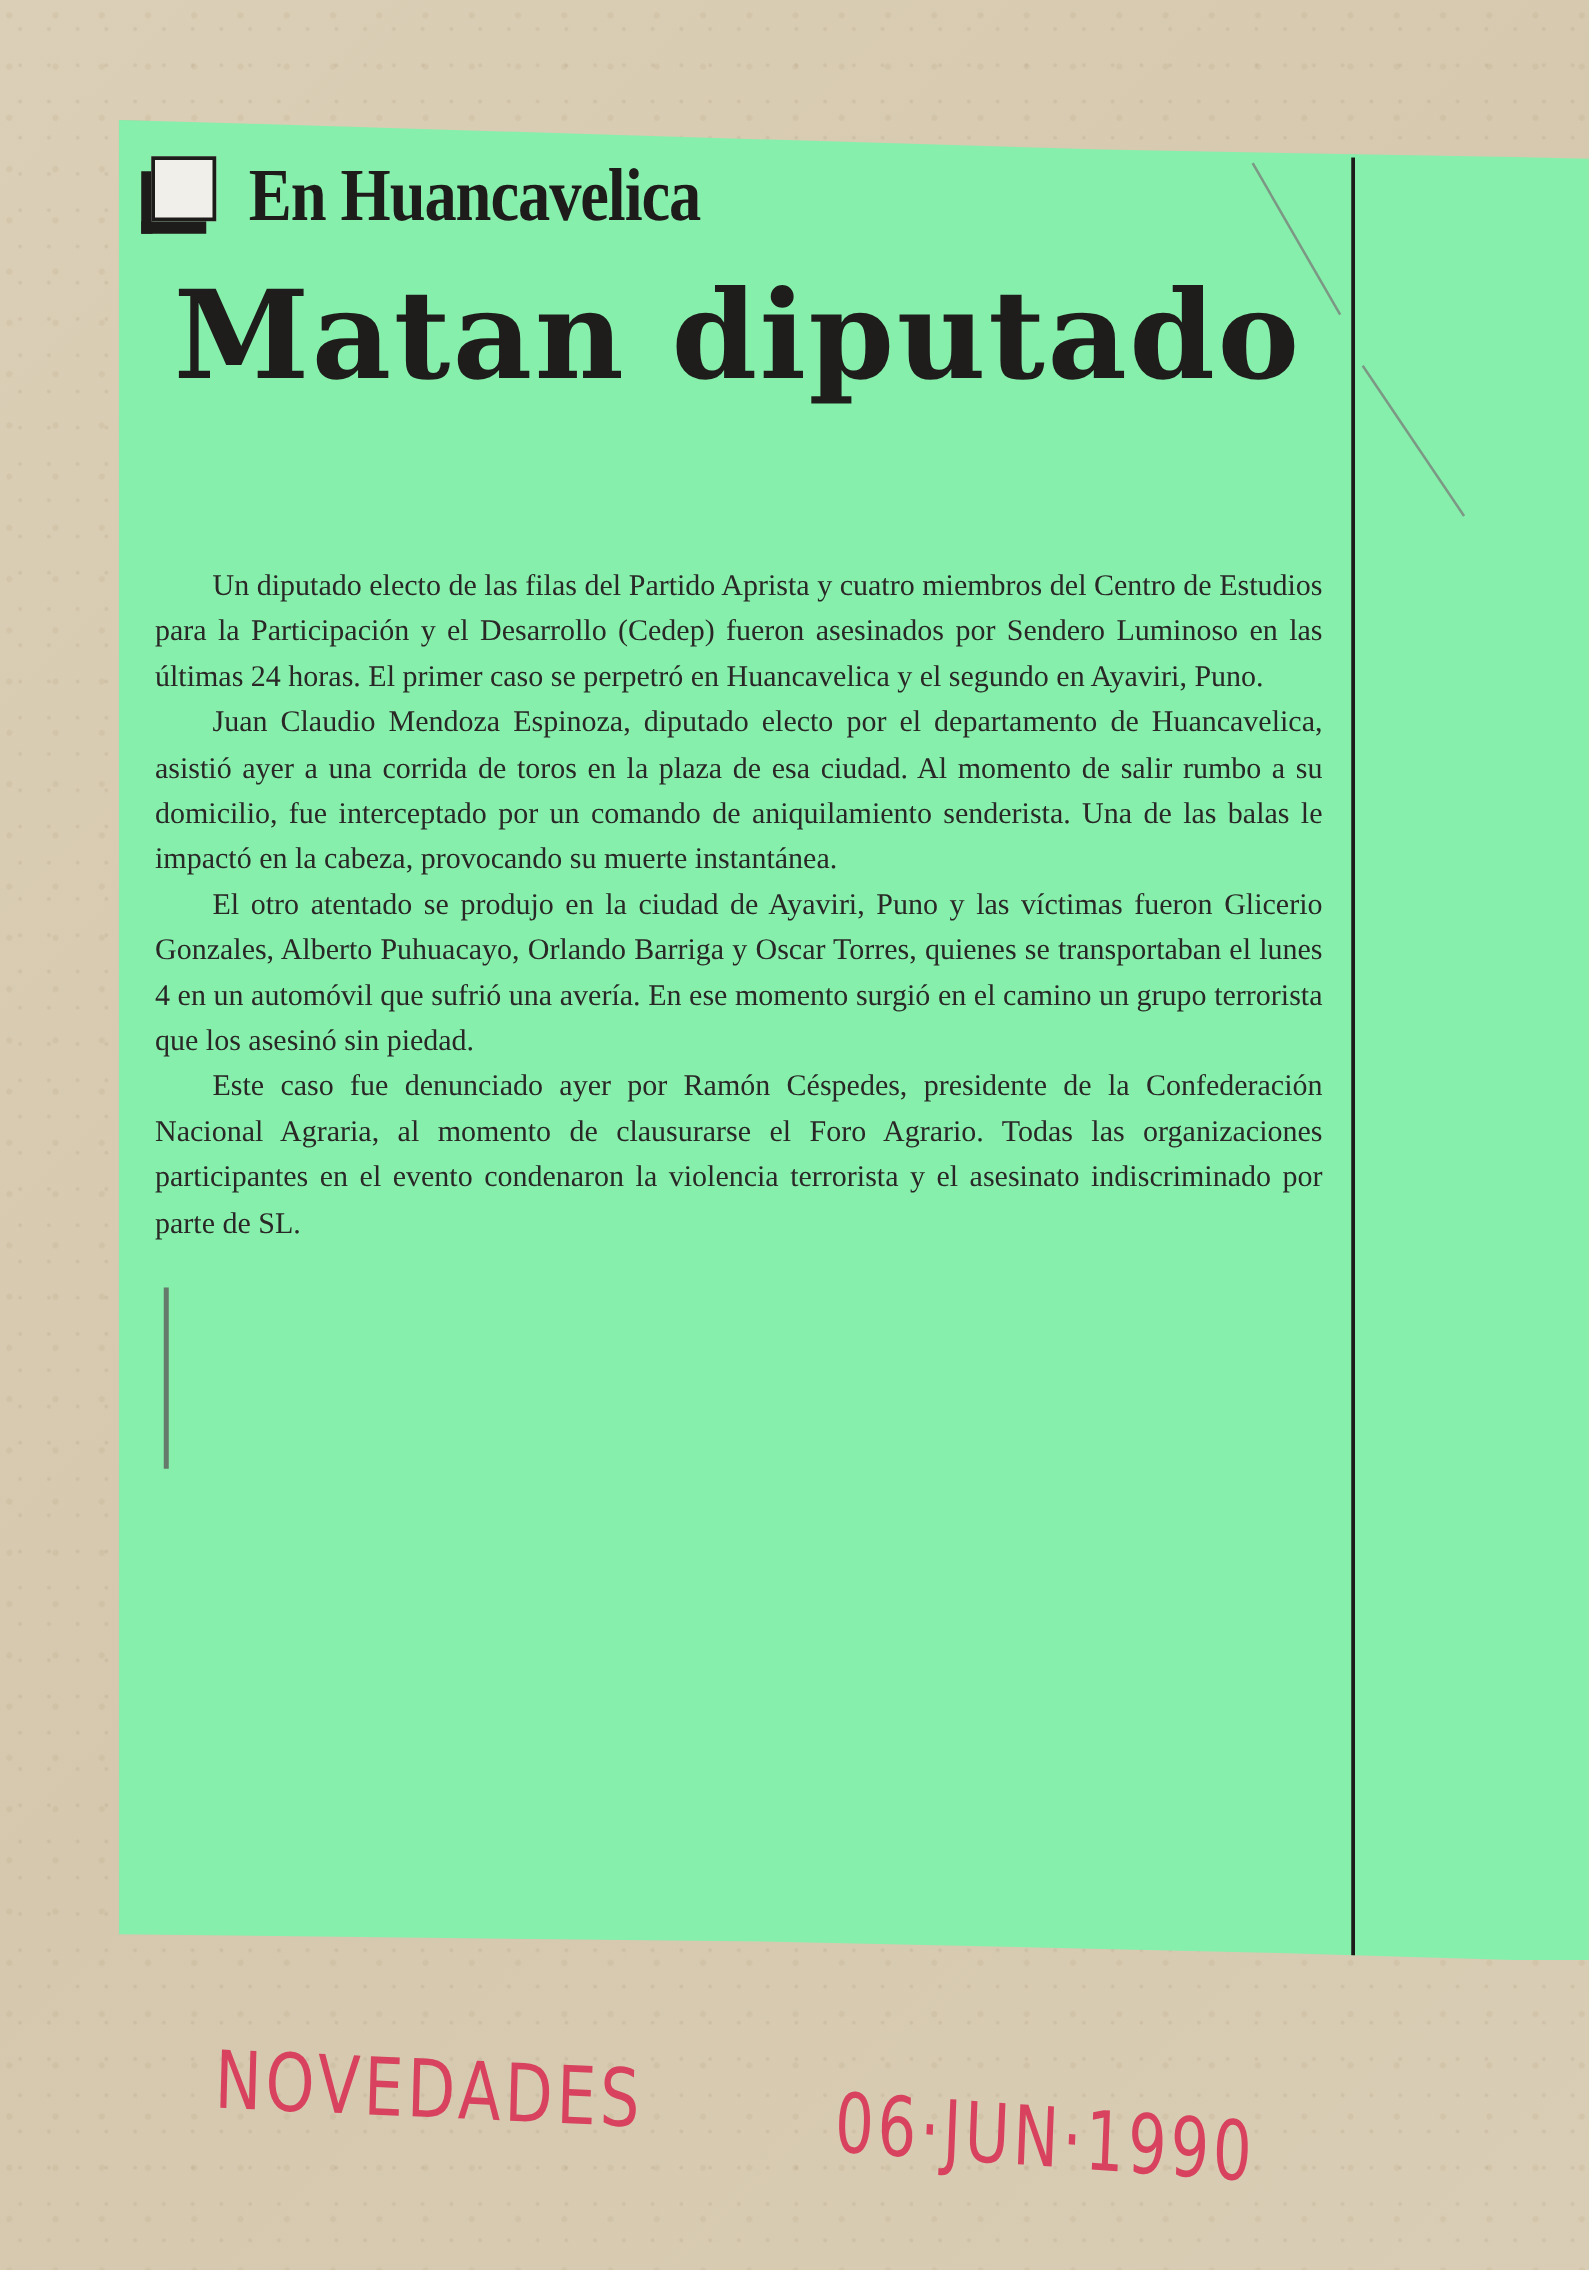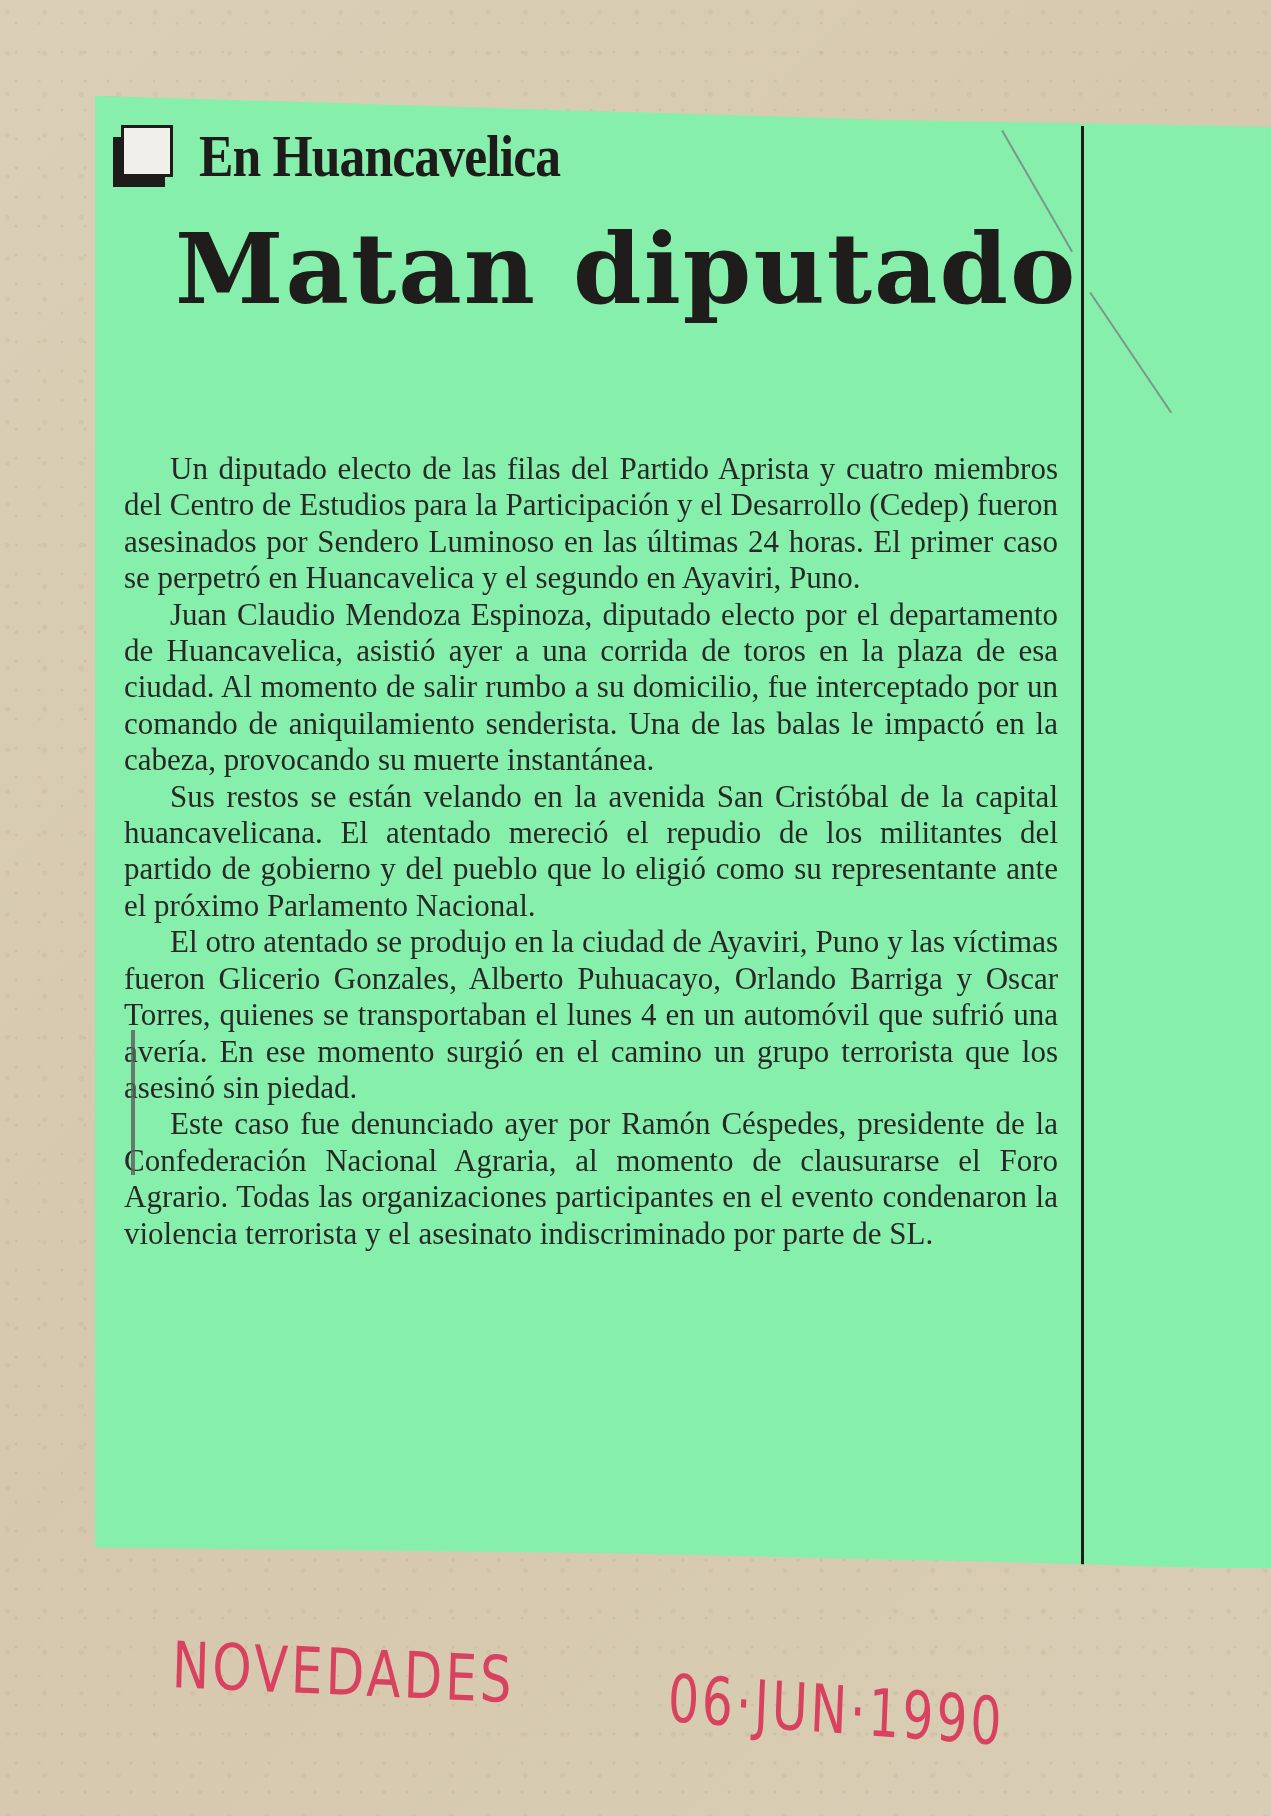--- a/index.html
+++ b/index.html
@@ -101,29 +101,28 @@
       font-family: "DejaVu Serif", serif;
       font-weight: bold;
       font-size: 98px;
       line-height: 121px;
       color: #1f1d1b;
       letter-spacing: 2px;
       white-space: nowrap;
     }
     .headline span {
       display: block;
-      margin-left: 36px;
     }
     .body-text {
       position: absolute;
       left: 29px;
       top: 355px;
       width: 934px;
       font-family: "Liberation Serif", serif;
-      font-size: 31px;
+      font-size: 24px;
       line-height: 36.4px;
       color: #2a2826;
       text-align: justify;
       hyphens: manual;
     }
     .body-text p {
       margin: 0;
       text-indent: 46px;
     }
     .margin-mark {
@@ -175,21 +174,20 @@
     <span class="kicker-text">En Huancavelica</span>
   </div>
 
   <h1 class="headline">
     <span>Matan diputado</span>
   </h1>
 
   <div class="body-text">
     <p>Un diputado electo de las filas del Partido Aprista y cuatro miembros del Centro de Estudios para la Participación y el Desarrollo (Cedep) fueron asesinados por Sendero Luminoso en las últimas 24 horas. El primer caso se perpetró en Huancavelica y el segundo en Ayaviri, Puno.</p>
     <p>Juan Claudio Mendoza Espinoza, diputado electo por el departamento de Huancavelica, asistió ayer a una corrida de toros en la plaza de esa ciudad. Al momento de salir rumbo a su domicilio, fue interceptado por un comando de aniquilamiento senderista. Una de las balas le impactó en la cabeza, provocando su muerte instantá­nea.</p>
-    <p>Sus restos se están velando en la avenida San Cris­tóbal de la capital huancavelicana. El atentado mereció el repudio de los militantes del partido de gobierno y del pueblo que lo eligió como su representante ante el próximo Parlamento Nacional.</p>
     <p>El otro atentado se produjo en la ciudad de Ayaviri, Puno y las víctimas fueron Glicerio Gonzales, Alberto Puhuacayo, Orlando Barriga y Oscar Torres, quienes se transportaban el lunes 4 en un automóvil que sufrió una avería. En ese momento surgió en el camino un grupo terrorista que los asesinó sin piedad.</p>
     <p>Este caso fue denunciado ayer por Ramón Céspedes, presidente de la Confederación Nacional Agraria, al momento de clausurarse el Foro Agrario. Todas las organizaciones participantes en el evento condenaron la violencia terrorista y el asesinato indiscriminado por parte de SL.</p>
   </div>
 
   <div class="margin-mark"></div>
 </div>
 
 <div class="annotation source">NOVEDADES</div>
 <div class="annotation date">06·JUN·1990</div>
 

